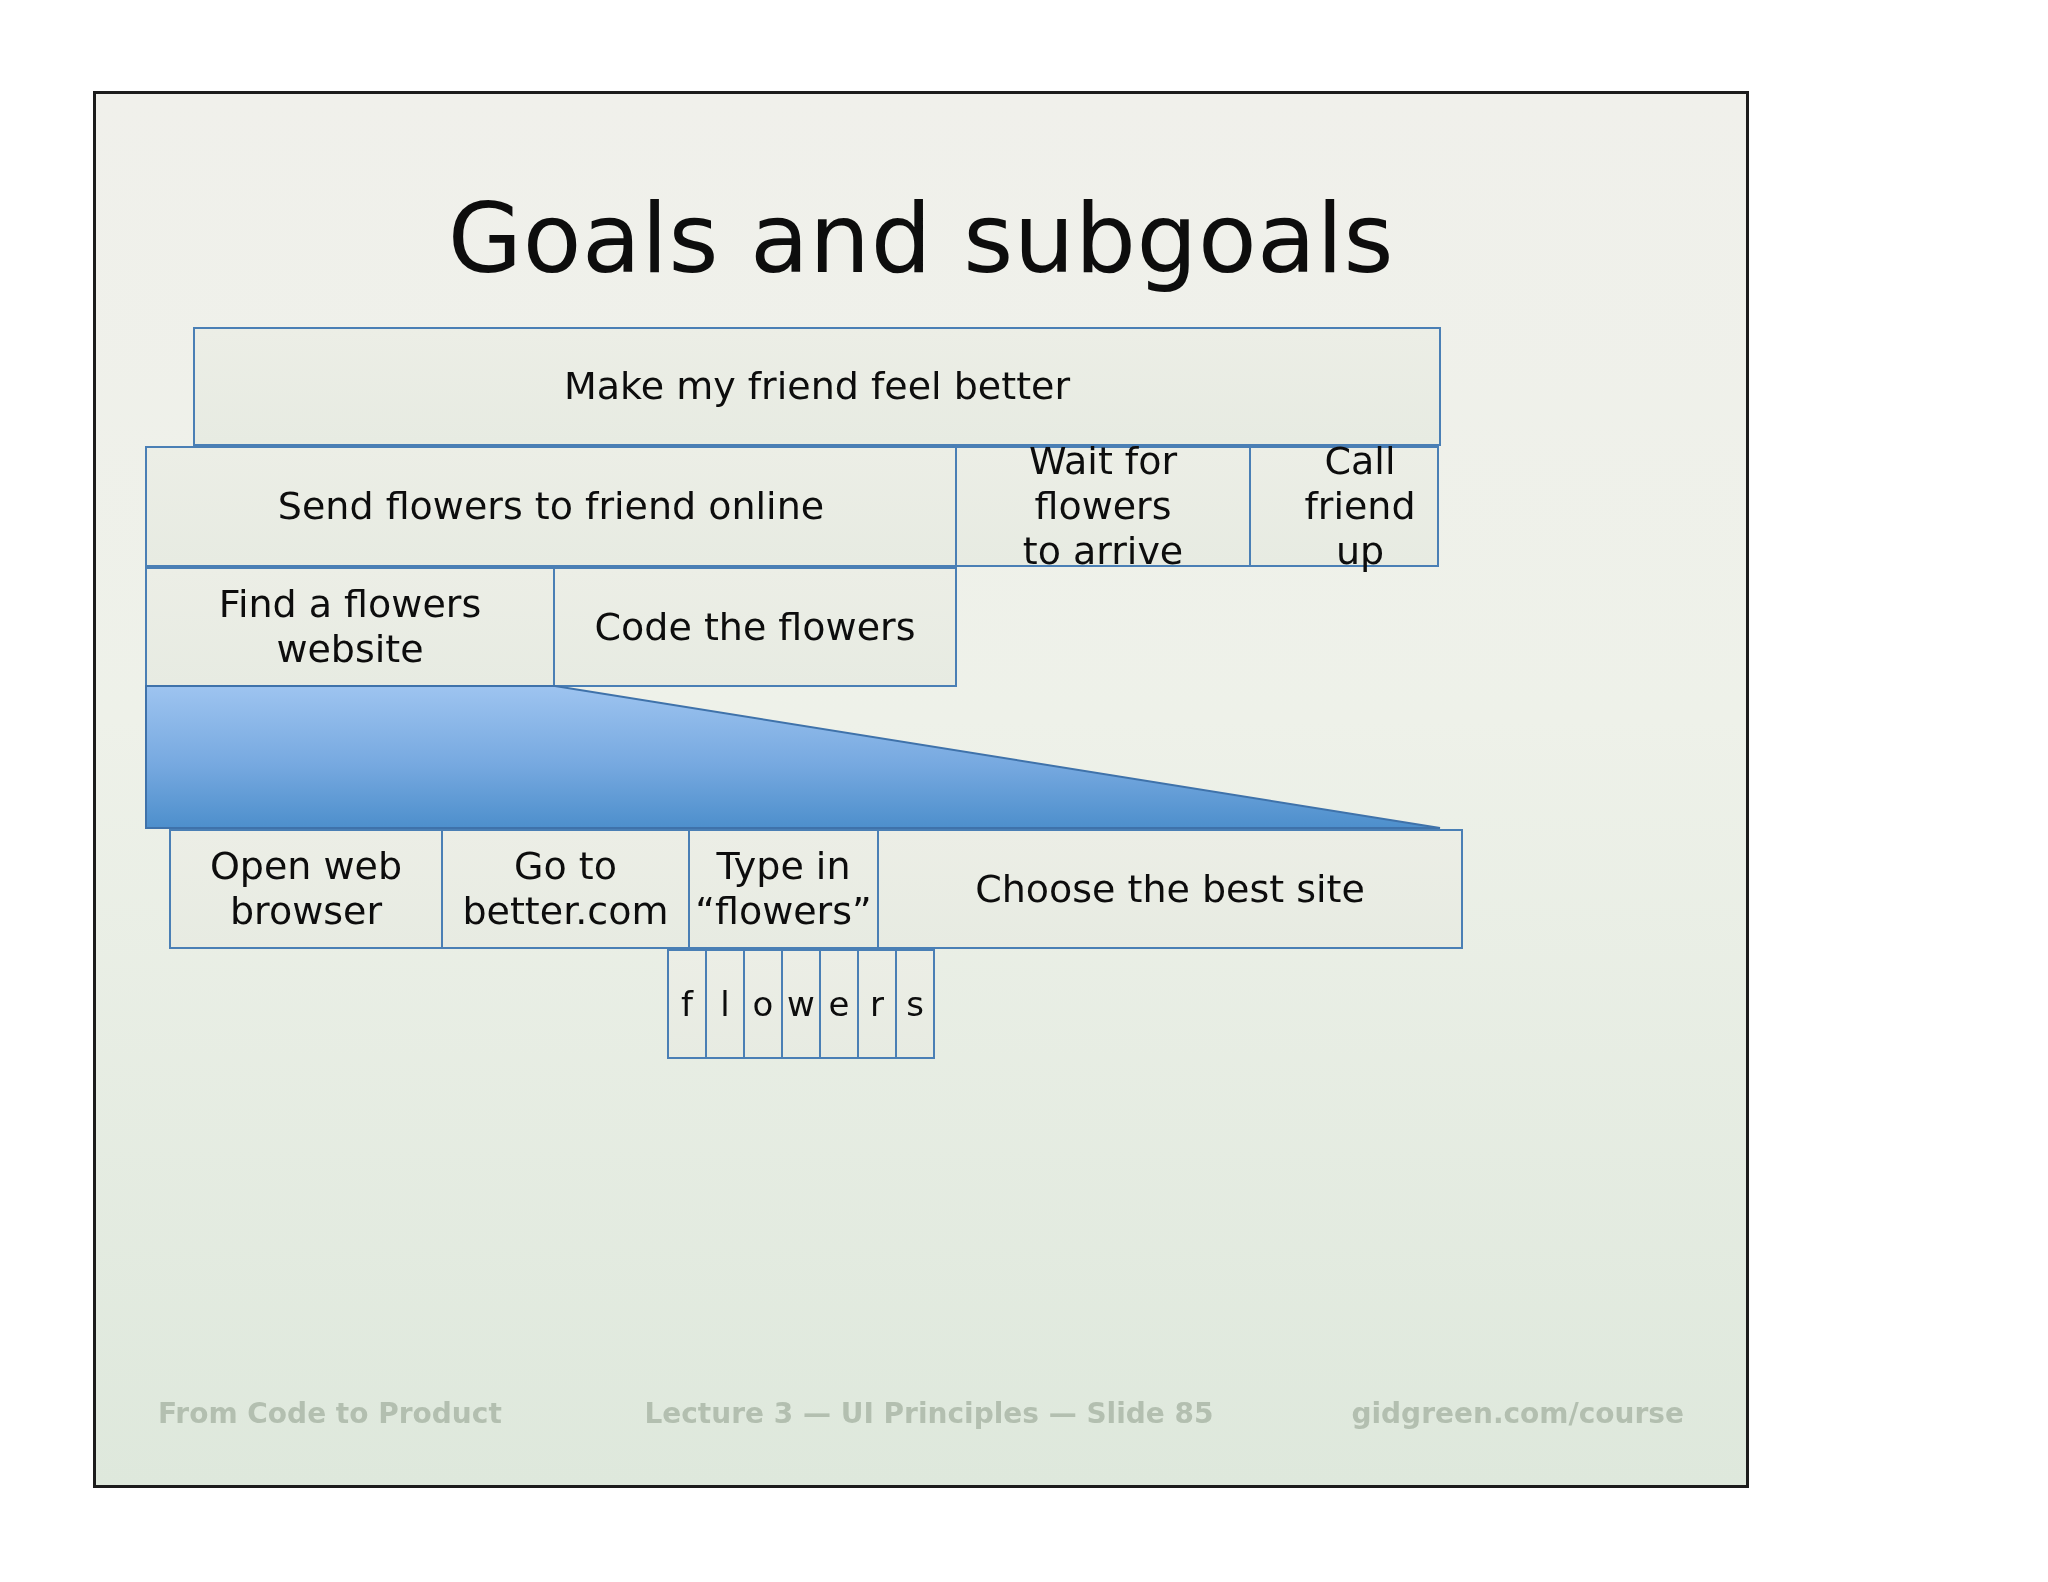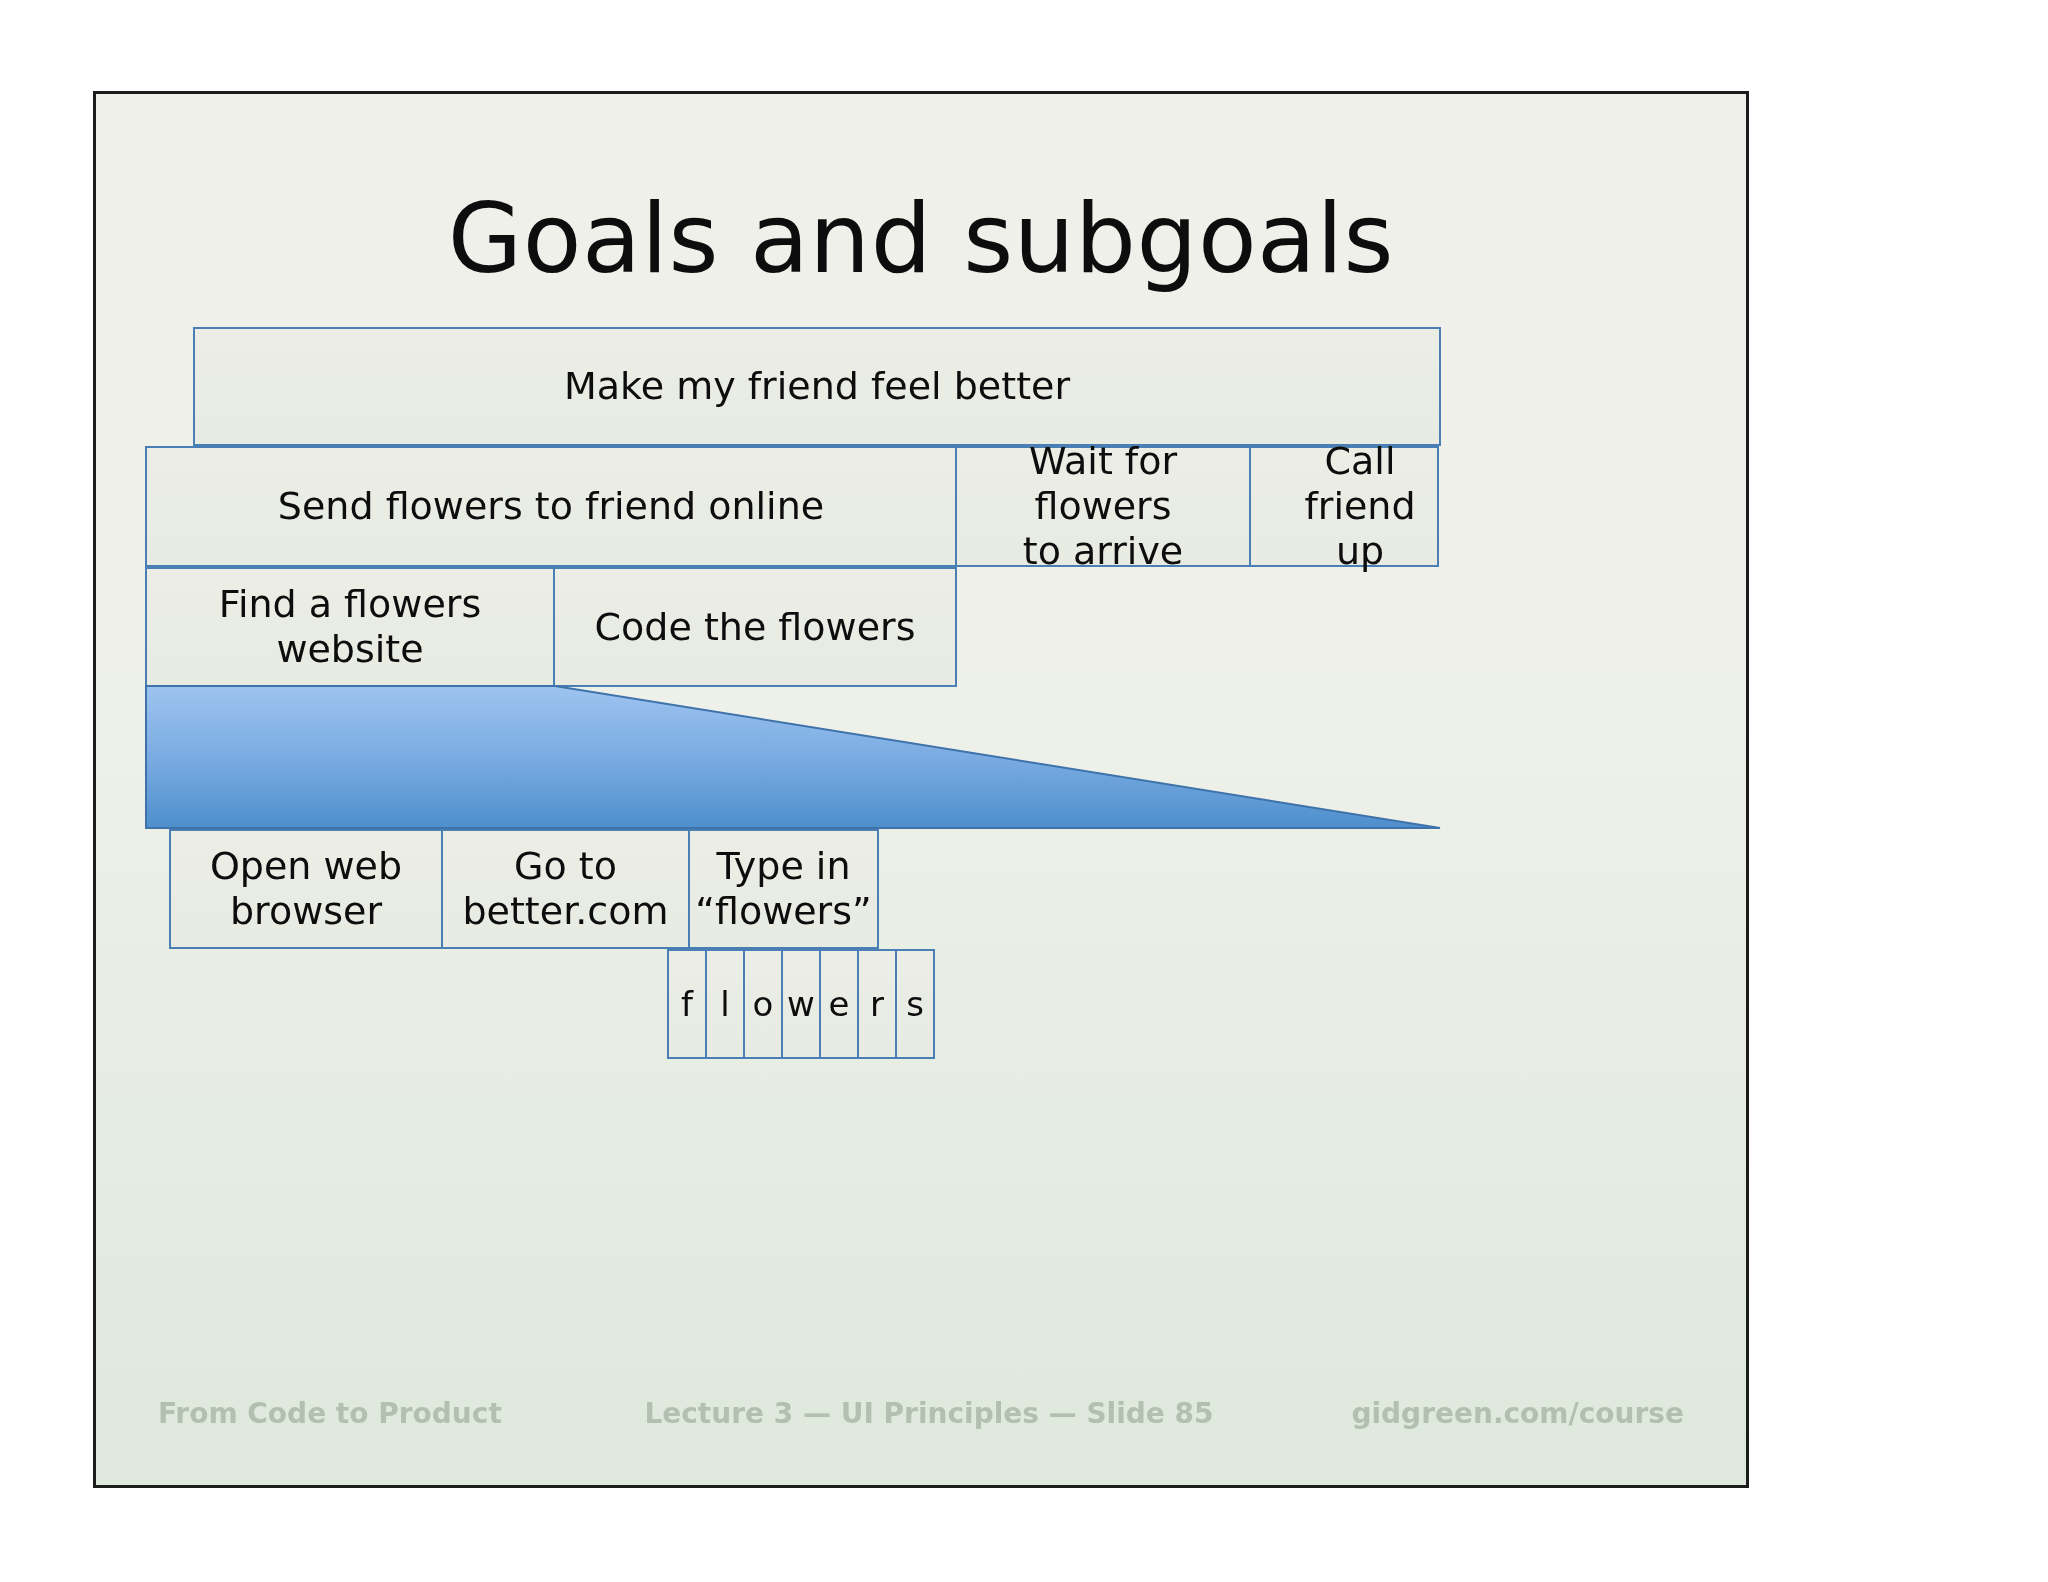--- a/index.html
+++ b/index.html
@@ -177,20 +177,21 @@
       <polygon points="1,1 410,1 1295,143 1,143" fill="url(#connGrad)" stroke="#3f72aa" stroke-width="2"></polygon>
     </svg>
 
     <div class="row" id="row-actions">
       <div class="cell c1">Open web
 browser</div>
       <div class="cell c2">Go to
 better.com</div>
       <div class="cell c3">Type in
 “flowers”</div>
+      <div class="cell c4">Choose the best site</div>
     </div>
 
     <div class="row" id="row-letters">
       <div class="cell letter">f</div>
       <div class="cell letter">l</div>
       <div class="cell letter">o</div>
       <div class="cell letter">w</div>
       <div class="cell letter">e</div>
       <div class="cell letter">r</div>
       <div class="cell letter">s</div>

